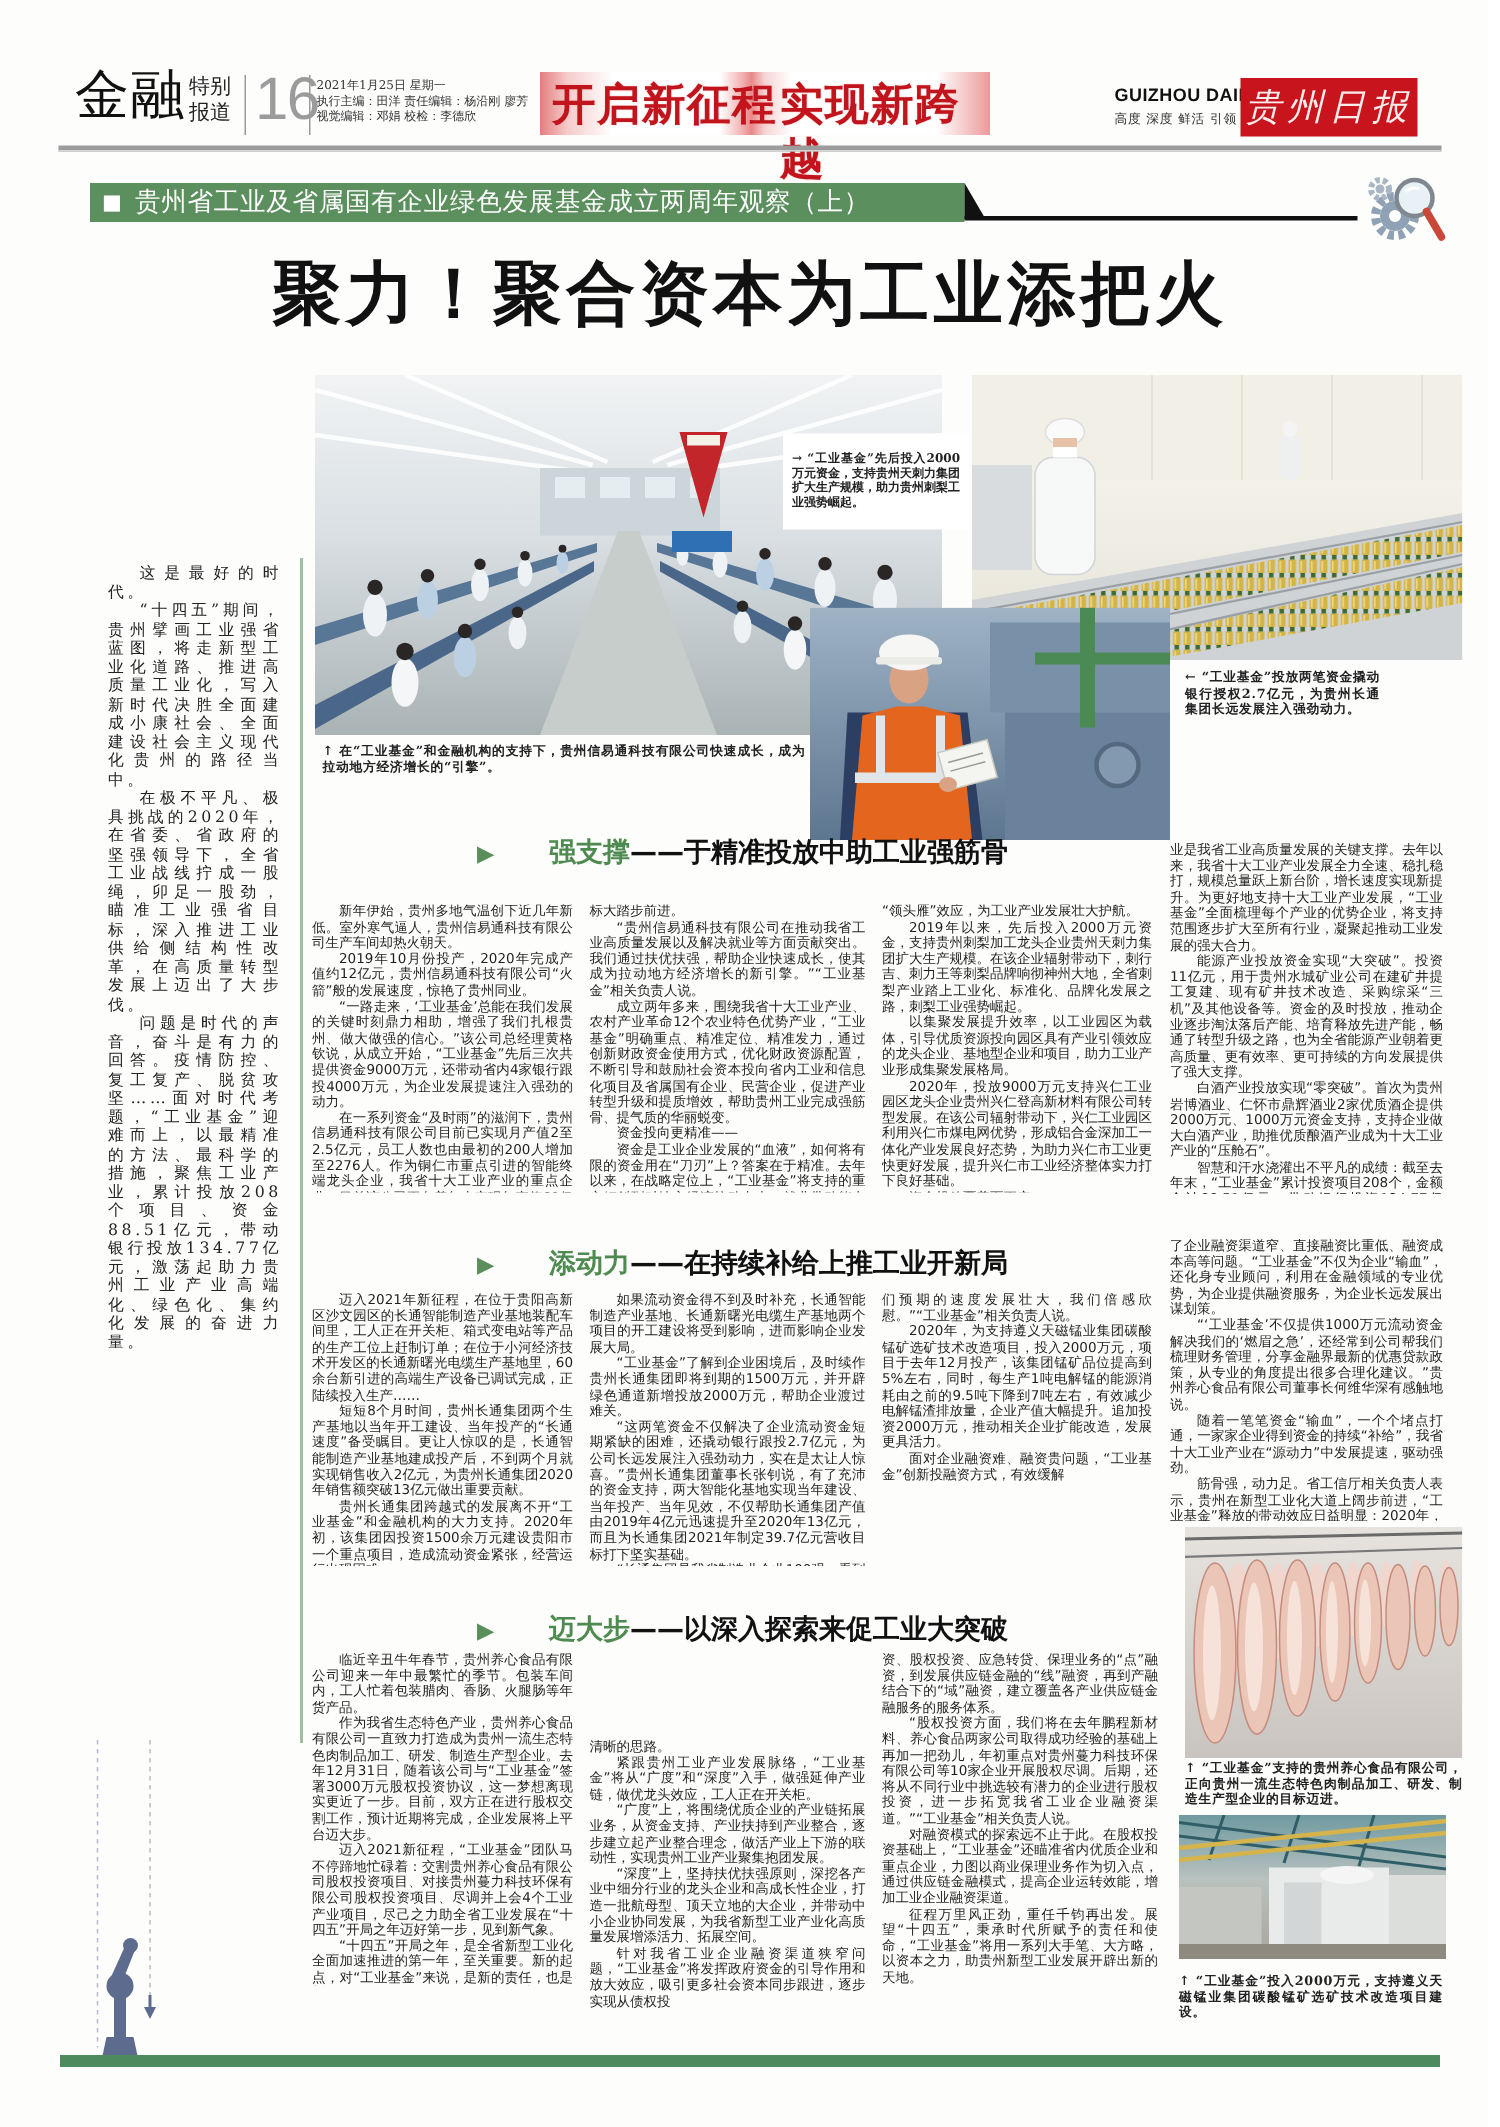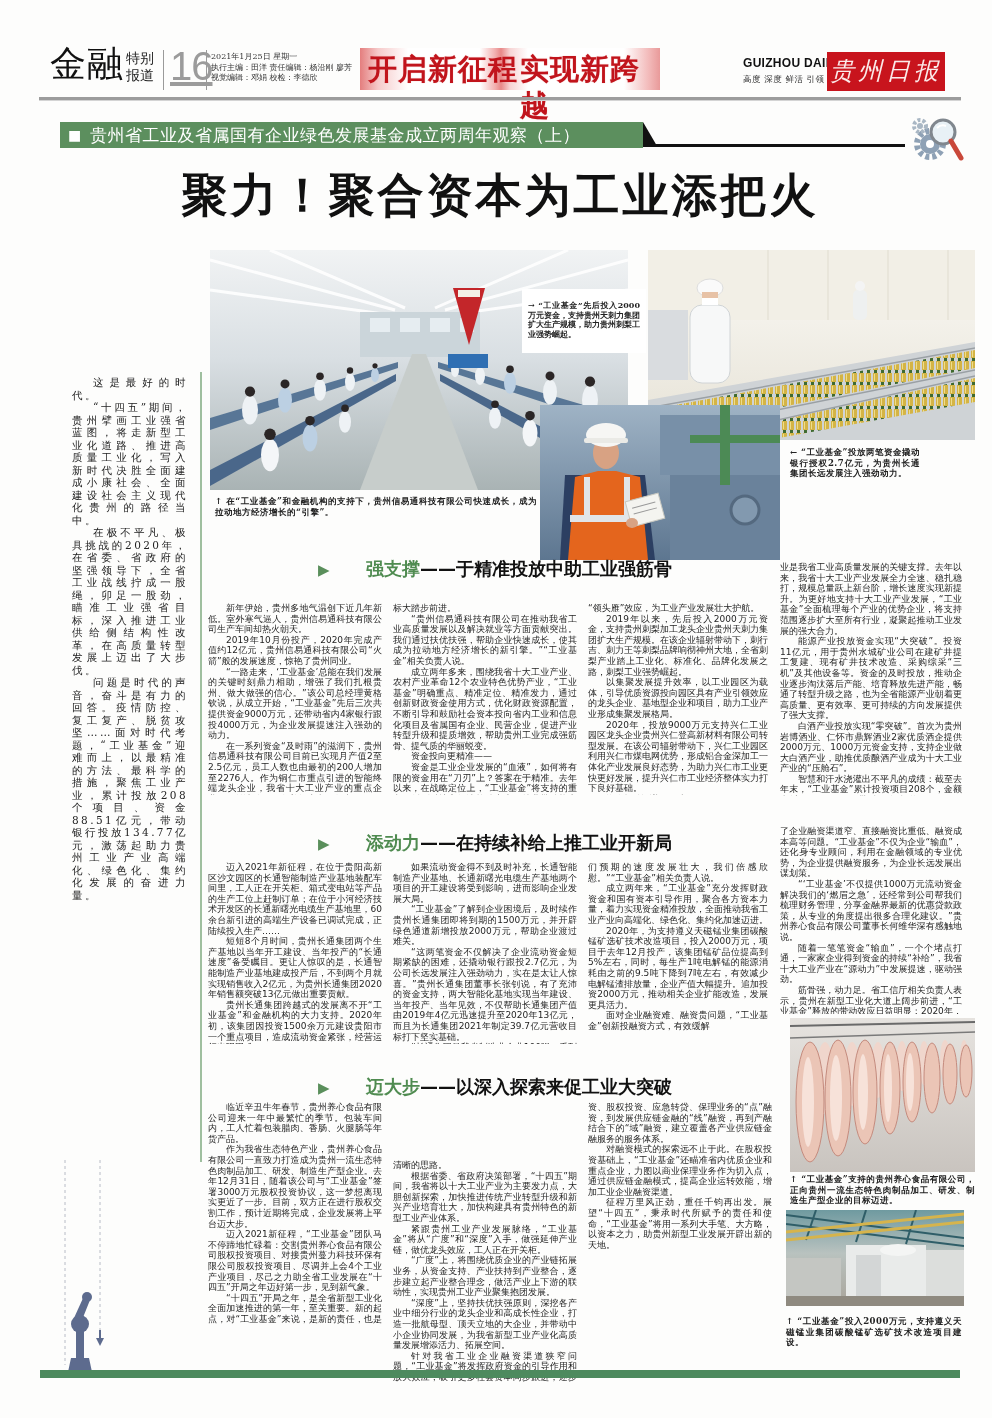--- a/index.html
+++ b/index.html
@@ -2,21 +2,21 @@
 <html><head>
 <meta charset="utf-8">
 <style>
   html,body{margin:0;padding:0;background:#ffffff;}
   #page{position:relative;width:992px;height:1418px;overflow:hidden;background:#fdfdfc;font-family:"DejaVu Sans",sans-serif;color:#1a1a1a;}
   .abs{position:absolute;}
   
   .sec-name{left:50px;top:42px;font-size:36px;line-height:44px;color:#111;font-family:"DejaVu Sans",sans-serif;letter-spacing:1px;}
   .tag{left:126px;top:50px;font-size:14px;line-height:17px;color:#222;}
   .vsep{width:1px;height:40px;background:#9a9a9a;top:50px;}
-  .pageno{left:170px;top:42px;font-size:40px;line-height:48px;color:#9b9b9b;font-family:"Liberation Sans",sans-serif;letter-spacing:-1px;text-decoration:underline;}
+  .pageno{left:170px;top:42px;font-size:40px;line-height:48px;color:#9b9b9b;font-family:"Liberation Sans",sans-serif;letter-spacing:-1px;}
   .info{left:211px;top:52px;font-size:8px;line-height:10.5px;color:#333;font-family:"DejaVu Serif",serif;white-space:nowrap;}
   .banner{left:360px;top:48px;width:300px;height:42px;
     background:linear-gradient(90deg,#e47e7e 0%,#f6caca 6%,#ffffff 16%,#ffffff 40%,#f2b0b0 45%,#e88888 47%,#f7d4d4 50%,#ffffff 56%,#ffffff 88%,#f3bcbc 96%,#e99a9a 100%);}
   .banner span{position:absolute;top:3px;font-size:29px;line-height:36px;font-weight:bold;color:#c1141c;letter-spacing:1px;text-shadow:0 0 1px #e9a0a0;}
   .paper-en{left:743px;top:56px;font-size:12px;font-weight:bold;font-family:"Liberation Sans",sans-serif;color:#111;letter-spacing:.3px;}
   .slogan{left:743px;top:74px;font-size:8.5px;color:#333;letter-spacing:.5px;}
   .logo{left:827px;top:52px;width:118px;height:39px;background:#c8141d;color:#fbeaea;font-family:"DejaVu Serif",serif;font-style:italic;font-size:24px;line-height:39px;text-align:center;letter-spacing:4px;}
   .rule{left:39px;top:97px;width:922px;height:3px;background:#9c9c9c;border-bottom:1px solid #d4d4d4;}
   
   .series{left:60px;top:122px;width:583px;height:26px;background:#5c8f5e;color:#fff;}
@@ -288,21 +288,20 @@
     <p>贵州长通集团跨越式的发展离不开“工业基金”和金融机构的大力支持。2020年初，该集团因投资1500余万元建设贵阳市一个重点项目，造成流动资金紧张，经营运行出现困难。</p>
   </div>
   <div class="col" style="left:393px;top:862px;width:184px;height:182px">
     <p>如果流动资金得不到及时补充，长通智能制造产业基地、长通新曙光电缆生产基地两个项目的开工建设将受到影响，进而影响企业发展大局。</p>
     <p>“工业基金”了解到企业困境后，及时续作贵州长通集团即将到期的1500万元，并开辟绿色通道新增投放2000万元，帮助企业渡过难关。</p>
     <p>“这两笔资金不仅解决了企业流动资金短期紧缺的困难，还撬动银行跟投2.7亿元，为公司长远发展注入强劲动力，实在是太让人惊喜。”贵州长通集团董事长张钊说，有了充沛的资金支持，两大智能化基地实现当年建设、当年投产、当年见效，不仅帮助长通集团产值由2019年4亿元迅速提升至2020年13亿元，而且为长通集团2021年制定39.7亿元营收目标打下坚实基础。</p>
     <p>“长通集团是我省制造业企业100强，看到在我们的支持下，企业成功转型升级，并以超出我</p>
   </div>
   <div class="col" style="left:588px;top:862px;width:180px;height:182px">
     <p class="cont">们预期的速度发展壮大，我们倍感欣慰。”“工业基金”相关负责人说。</p>
-    <p>成立两年来，“工业基金”充分发挥财政资金和国有资本引导作用，聚合各方资本力量，着力实现资金精准投放，全面推动我省工业产业向高端化、绿色化、集约化加速迈进。</p>
     <p>2020年，为支持遵义天磁锰业集团碳酸锰矿选矿技术改造项目，投入2000万元，项目于去年12月投产，该集团锰矿品位提高到5%左右，同时，每生产1吨电解锰的能源消耗由之前的9.5吨下降到7吨左右，有效减少电解锰渣排放量，企业产值大幅提升。追加投资2000万元，推动相关企业扩能改造，发展更具活力。</p>
     <p>面对企业融资难、融资贵问题，“工业基金”创新投融资方式，有效缓解</p>
   </div>
   <div class="col" style="left:780px;top:826px;width:182px;height:188px">
     <p class="cont">了企业融资渠道窄、直接融资比重低、融资成本高等问题。“工业基金”不仅为企业“输血”，还化身专业顾问，利用在金融领域的专业优势，为企业提供融资服务，为企业长远发展出谋划策。</p>
     <p>“‘工业基金’不仅提供1000万元流动资金解决我们的‘燃眉之急’，还经常到公司帮我们梳理财务管理，分享金融界最新的优惠贷款政策，从专业的角度提出很多合理化建议。”贵州养心食品有限公司董事长何维华深有感触地说。</p>
     <p>随着一笔笔资金“输血”，一个个堵点打通，一家家企业得到资金的持续“补给”，我省十大工业产业在“源动力”中发展提速，驱动强劲。</p>
     <p>筋骨强，动力足。省工信厅相关负责人表示，贵州在新型工业化大道上阔步前进，“工业基金”释放的带动效应日益明显：2020年，全省规模以上工业增加值比上年增长5.0%，累计增速逐步回升，分别高于全国和西部地区2.2和1.8个百分点。</p>
   </div>
 
@@ -382,28 +381,28 @@
     <span class="arrow">▶</span><span class="lead">迈大步</span><span class="dash">——</span><span class="sub">以深入探索来促工业大突破</span>
   </div>
   <div class="col" style="left:208px;top:1102px;width:174px;height:222px">
     <p>临近辛丑牛年春节，贵州养心食品有限公司迎来一年中最繁忙的季节。包装车间内，工人忙着包装腊肉、香肠、火腿肠等年货产品。</p>
     <p>作为我省生态特色产业，贵州养心食品有限公司一直致力打造成为贵州一流生态特色肉制品加工、研发、制造生产型企业。去年12月31日，随着该公司与“工业基金”签署3000万元股权投资协议，这一梦想离现实更近了一步。目前，双方正在进行股权交割工作，预计近期将完成，企业发展将上平台迈大步。</p>
     <p>迈入2021新征程，“工业基金”团队马不停蹄地忙碌着：交割贵州养心食品有限公司股权投资项目、对接贵州蔓力科技环保有限公司股权投资项目、尽调并上会4个工业产业项目，尽己之力助全省工业发展在“十四五”开局之年迈好第一步，见到新气象。</p>
     <p>“十四五”开局之年，是全省新型工业化全面加速推进的第一年，至关重要。新的起点，对“工业基金”来说，是新的责任，也是新的使命。未来五年，如何落实省委、省政府新型工业化发展部署，实现“工业大突破”，“工业基金”有着</p>
   </div>
   <div class="col" style="left:393px;top:1160px;width:184px;height:222px">
     <p class="cont">清晰的思路。</p>
-    <p>根据省委、省政府决策部署，“十四五”期间，我省将以十大工业产业为主要发力点，大胆创新探索，加快推进传统产业转型升级和新兴产业培育壮大，加快构建具有贵州特色的新型工业产业体系。</p>
     <p>紧跟贵州工业产业发展脉络，“工业基金”将从“广度”和“深度”入手，做强延伸产业链，做优龙头效应，工人正在开关柜。</p>
     <p>“广度”上，将围绕优质企业的产业链拓展业务，从资金支持、产业扶持到产业整合，逐步建立起产业整合理念，做活产业上下游的联动性，实现贵州工业产业聚集抱团发展。</p>
     <p>“深度”上，坚持扶优扶强原则，深挖各产业中细分行业的龙头企业和高成长性企业，打造一批航母型、顶天立地的大企业，并带动中小企业协同发展，为我省新型工业产业化高质量发展增添活力、拓展空间。</p>
     <p>针对我省工业企业融资渠道狭窄问题，“工业基金”将发挥政府资金的引导作用和放大效应，吸引更多社会资本同步跟进，逐步实现从债权投</p>
   </div>
   <div class="col" style="left:588px;top:1102px;width:184px;height:222px">
     <p class="cont">资、股权投资、应急转贷、保理业务的“点”融资，到发展供应链金融的“线”融资，再到产融结合下的“域”融资，建立覆盖各产业供应链金融服务的服务体系。</p>
+    <p>“股权投资方面，我们将在去年鹏程新材料、养心食品两家公司取得成功经验的基础上再加一把劲儿，年初重点对贵州蔓力科技环保有限公司等10家企业开展股权尽调。后期，还将从不同行业中挑选较有潜力的企业进行股权投资，进一步拓宽我省工业企业融资渠道。”“工业基金”相关负责人说。</p>
     <p>对融资模式的探索远不止于此。在股权投资基础上，“工业基金”还瞄准省内优质企业和重点企业，力图以商业保理业务作为切入点，通过供应链金融模式，提高企业运转效能，增加工业企业融资渠道。</p>
     <p>征程万里风正劲，重任千钧再出发。展望“十四五”，秉承时代所赋予的责任和使命，“工业基金”将用一系列大手笔、大方略，以资本之力，助贵州新型工业发展开辟出新的天地。</p>
   </div>
 
   <div class="abs" style="left:56px;top:1160px;width:52px;height:212px">
     <svg viewBox="0 0 52 212" width="52" height="212">
       <line x1="9" y1="0" x2="9" y2="205" stroke="#b8bcc6" stroke-width="1" stroke-dasharray="3 3"></line>
       <line x1="44" y1="0" x2="44" y2="185" stroke="#b8bcc6" stroke-width="1" stroke-dasharray="3 3"></line>
       <polygon points="12,212 36,212 33,198 15,198" fill="#5d6b8e"></polygon>
       <rect x="20" y="168" width="8" height="32" fill="#5d6b8e"></rect>

